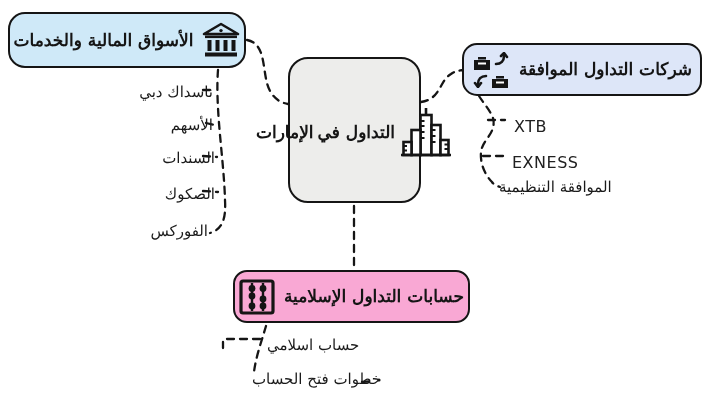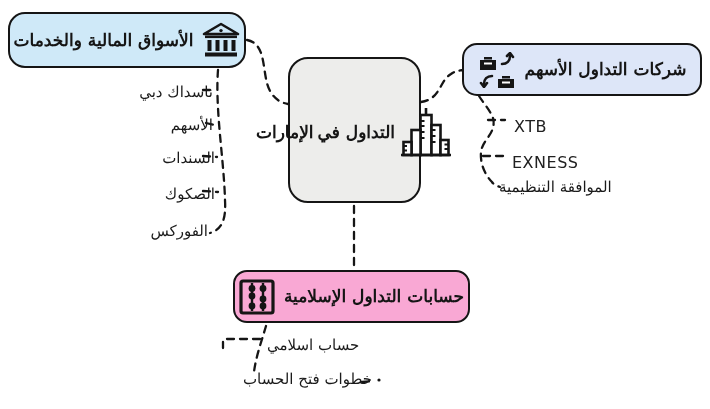--- a/index.html
+++ b/index.html
@@ -88,21 +88,21 @@
         <path d="M4.5,41 h3.5 M4.5,45.5 h3.5"></path>
         <path d="M45.5,39.5 h4 M45.5,44 h4"></path>
       </g>
       <path d="M2,50 H52" stroke="#151515" stroke-width="2.6"></path>
     </svg>
     <span class="label">التداول في</span>
     <span class="label">الإمارات</span>
   </div>
 
   <div class="node node-brokers" dir="rtl">
-    <span class="label">شركات التداول الأسهم</span>
+    <span class="label">شركات التداول الموافقة</span>
     <svg class="icon" width="38" height="36" viewBox="0 0 38 36">
       <g fill="#151515">
         <path d="M6,5 h8 v2.5 h-8 z M2,8 h16 v10 h-16 z"></path>
         <rect x="6" y="10.5" width="8" height="2" fill="#ffffff"></rect>
         <path d="M24,24 h8 v2.5 h-8 z M20,27 h16 v9 h-16 z"></path>
         <rect x="24" y="29.5" width="8" height="2" fill="#ffffff"></rect>
       </g>
       <g fill="none" stroke="#151515" stroke-width="2.6" stroke-linecap="round">
         <path d="M24,12 C29,12 32,9 32,4"></path>
         <path d="M29,4 L32,1 L35,5"></path>
@@ -132,15 +132,15 @@
   <div class="leaf" dir="rtl" style="right:497px;top:117px;">الأسهم</div>
   <div class="leaf" dir="rtl" style="right:495px;top:150px;">السندات</div>
   <div class="leaf" dir="rtl" style="right:495px;top:186px;">الصكوك</div>
   <div class="leaf" dir="rtl" style="right:502px;top:223px;text-align:center;">الفوركس</div>
 
   <div class="leaf latin" style="left:514px;top:110px;">XTB</div>
   <div class="leaf latin" style="left:512px;top:146px;">EXNESS</div>
   <div class="leaf" dir="rtl" style="left:499px;top:179px;">الموافقة التنظيمية</div>
 
   <div class="leaf" dir="rtl" style="left:267px;top:337px;">حساب اسلامي</div>
-  <div class="leaf" dir="rtl" style="left:243px;top:371px;">خطوات فتح الحساب</div>
+  <div class="leaf" dir="rtl" style="left:252px;top:371px;">خطوات فتح الحساب</div>
 
 </div>
 
 </body></html>

